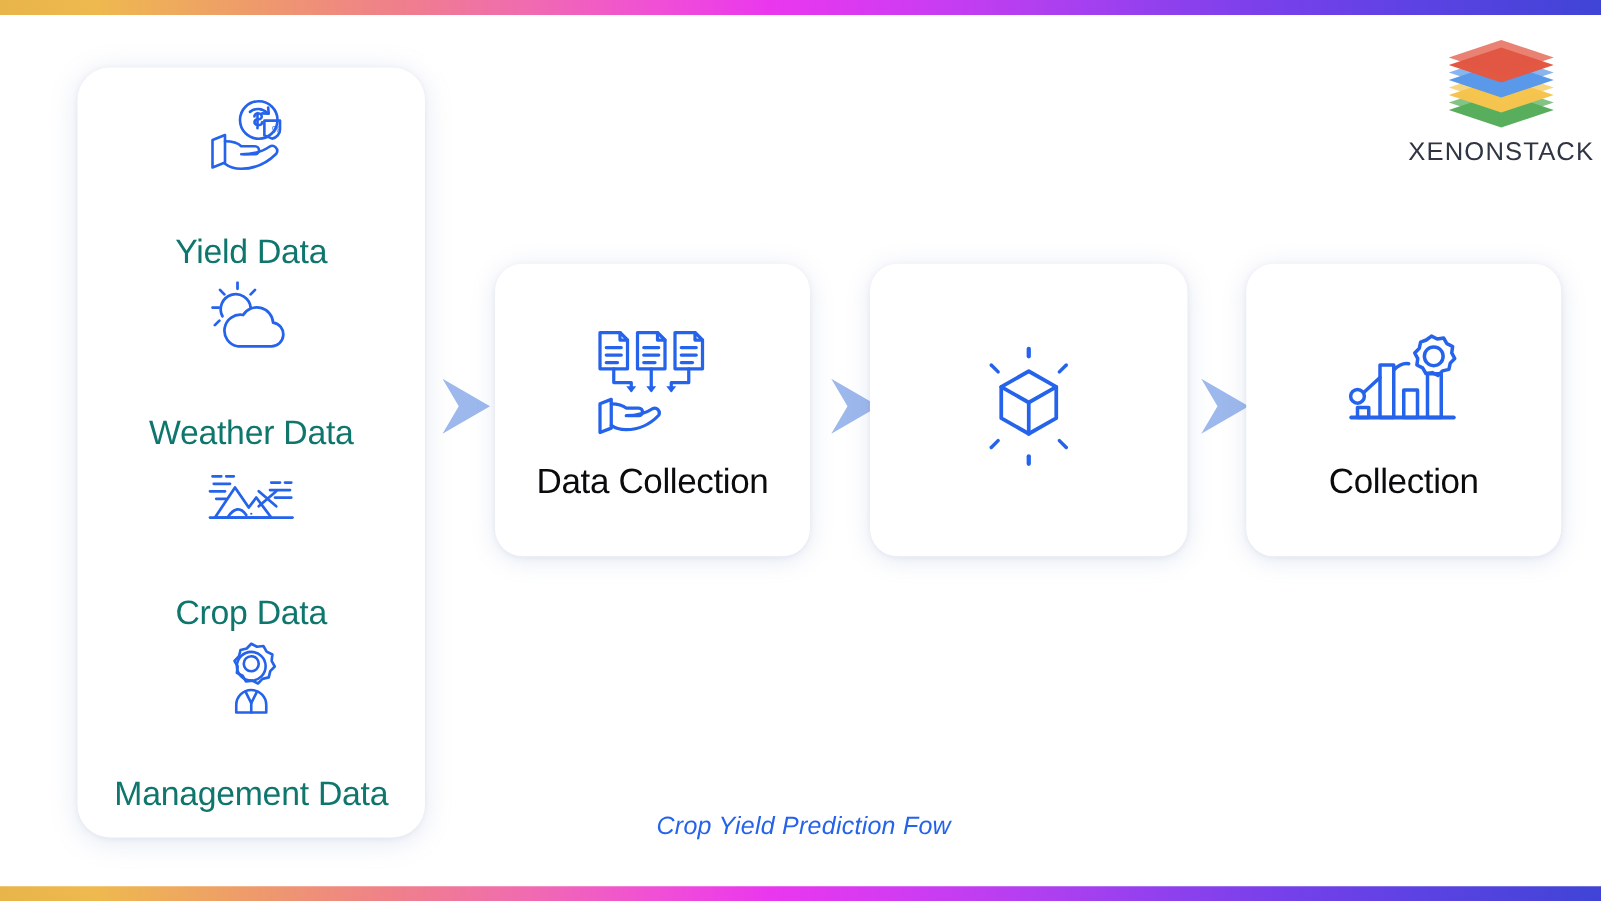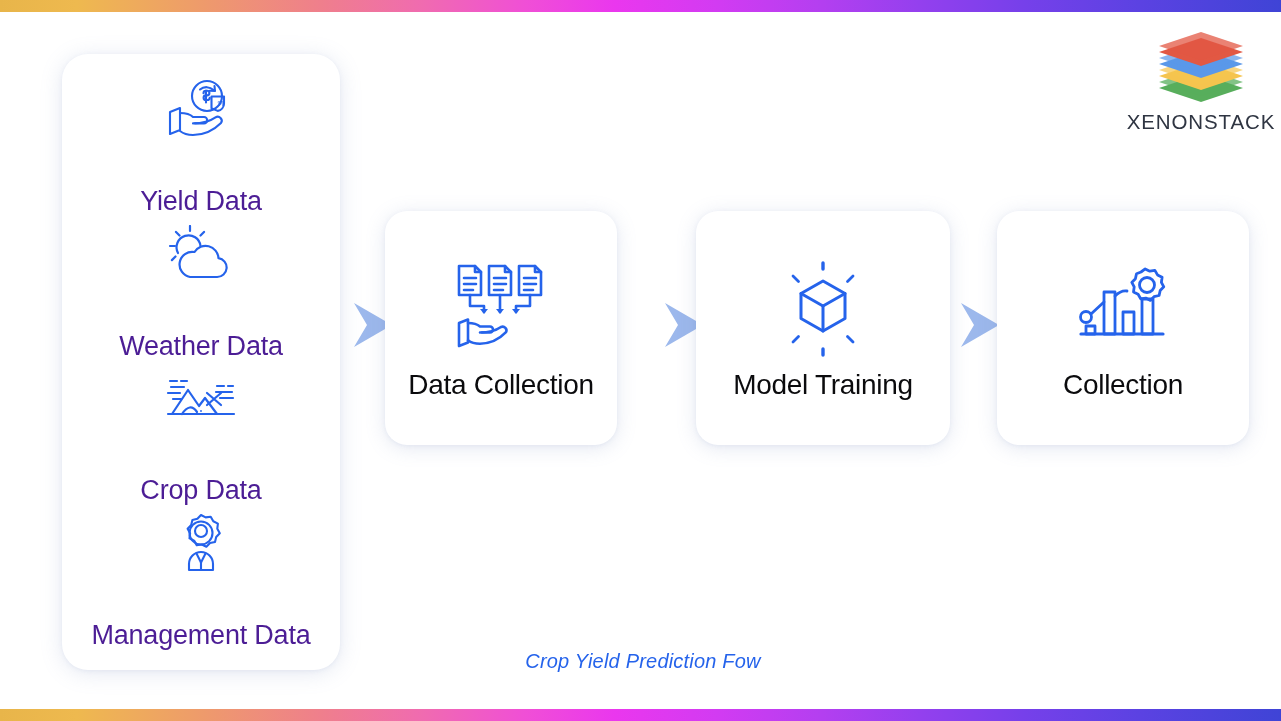--- a/index.html
+++ b/index.html
@@ -89,21 +89,21 @@
   }
   .source-item .icon-wrap {
     height: 62px;
     display: flex;
     align-items: center;
     justify-content: center;
     margin-bottom: 14px;
   }
   .source-item .label {
     font-size: 27px;
-    color: #4c1d95;
+    color: #0f766e;
     text-align: center;
     line-height: 1.18;
     letter-spacing: -0.2px;
     font-weight: 400;
     margin-top: 32px;
   }
 
   
   .stage-card {
     position: absolute;
@@ -124,21 +124,21 @@
     margin-bottom: 6px;
   }
   .stage-card .label {
     font-size: 28px;
     color: #0b0b0d;
     text-align: center;
     letter-spacing: -0.3px;
     font-weight: 400;
   }
 
-  #card-collection { left: 385px;  top: 211px; width: 232px; height: 234px; }
+  #card-collection { left: 396px;  top: 211px; width: 252px; height: 234px; }
   #card-training   { left: 696px;  top: 211px; width: 254px; height: 234px; }
   #card-prediction { left: 997px;  top: 211px; width: 252px; height: 234px; }
 
   
   .flow-arrow {
     position: absolute;
     width: 46px;
     height: 50px;
   }
   #arrow-1 { left: 350px; top: 300px; }
@@ -295,21 +295,20 @@
       <path d="M50 47 v25"></path>
 
       <path d="M50 4 v6" stroke-width="3.4"></path>
       <path d="M50 90 v6" stroke-width="3.4"></path>
       <path d="M20 17 l5.5 5.5" stroke-width="2.8"></path>
       <path d="M80 17 l-5.5 5.5" stroke-width="2.8"></path>
       <path d="M20 83 l5.5 -5.5" stroke-width="2.8"></path>
       <path d="M80 83 l-5.5 -5.5" stroke-width="2.8"></path>
     </svg>
   </span>
-  <span class="label">Model Training</span>
 </div>
 
 <svg class="flow-arrow" id="arrow-3" viewBox="0 0 46 50">
   <polygon points="4,3 42,25 4,47 17,25" fill="#9cb8ec"></polygon>
 </svg>
 
 <div class="stage-card" id="card-prediction">
   <span class="icon-wrap">
     <svg width="96" height="86" viewBox="0 0 96 86" fill="none" stroke="#2563eb" stroke-width="2.8" stroke-linecap="round" stroke-linejoin="round">
 

